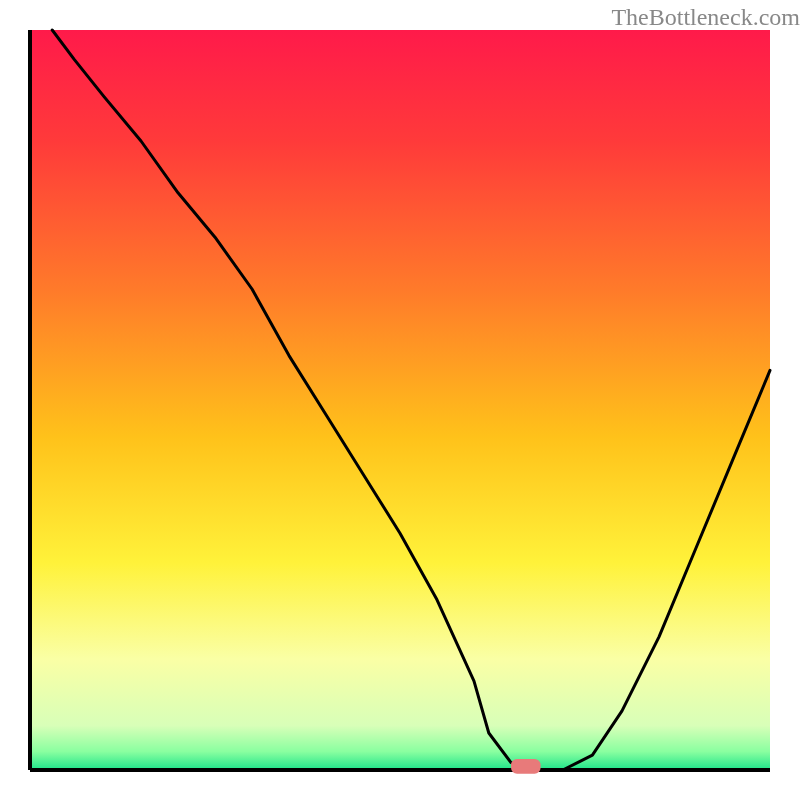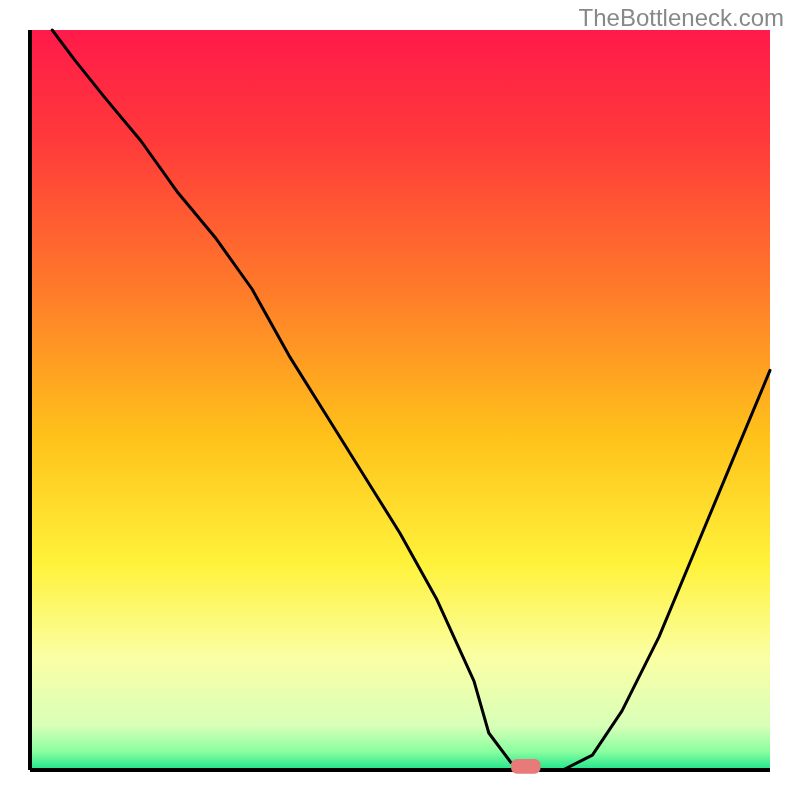--- a/index.html
+++ b/index.html
@@ -12,24 +12,24 @@
   }
   .chart-container {
     position: relative;
     width: 800px;
     height: 800px;
     background: #ffffff;
   }
   .watermark {
     position: absolute;
     top: 4px;
-    right: 16px;
+    right: 0;
     color: #888;
     font-size: 24px;
-    font-family: Liberation Sans, sans-serif;
+    font-family: Liberation Serif, serif;
     z-index: 10;
   }
   svg {
     display: block;
   }
 </style>
 </head>
 <body>
 
 <div class="chart-container">

